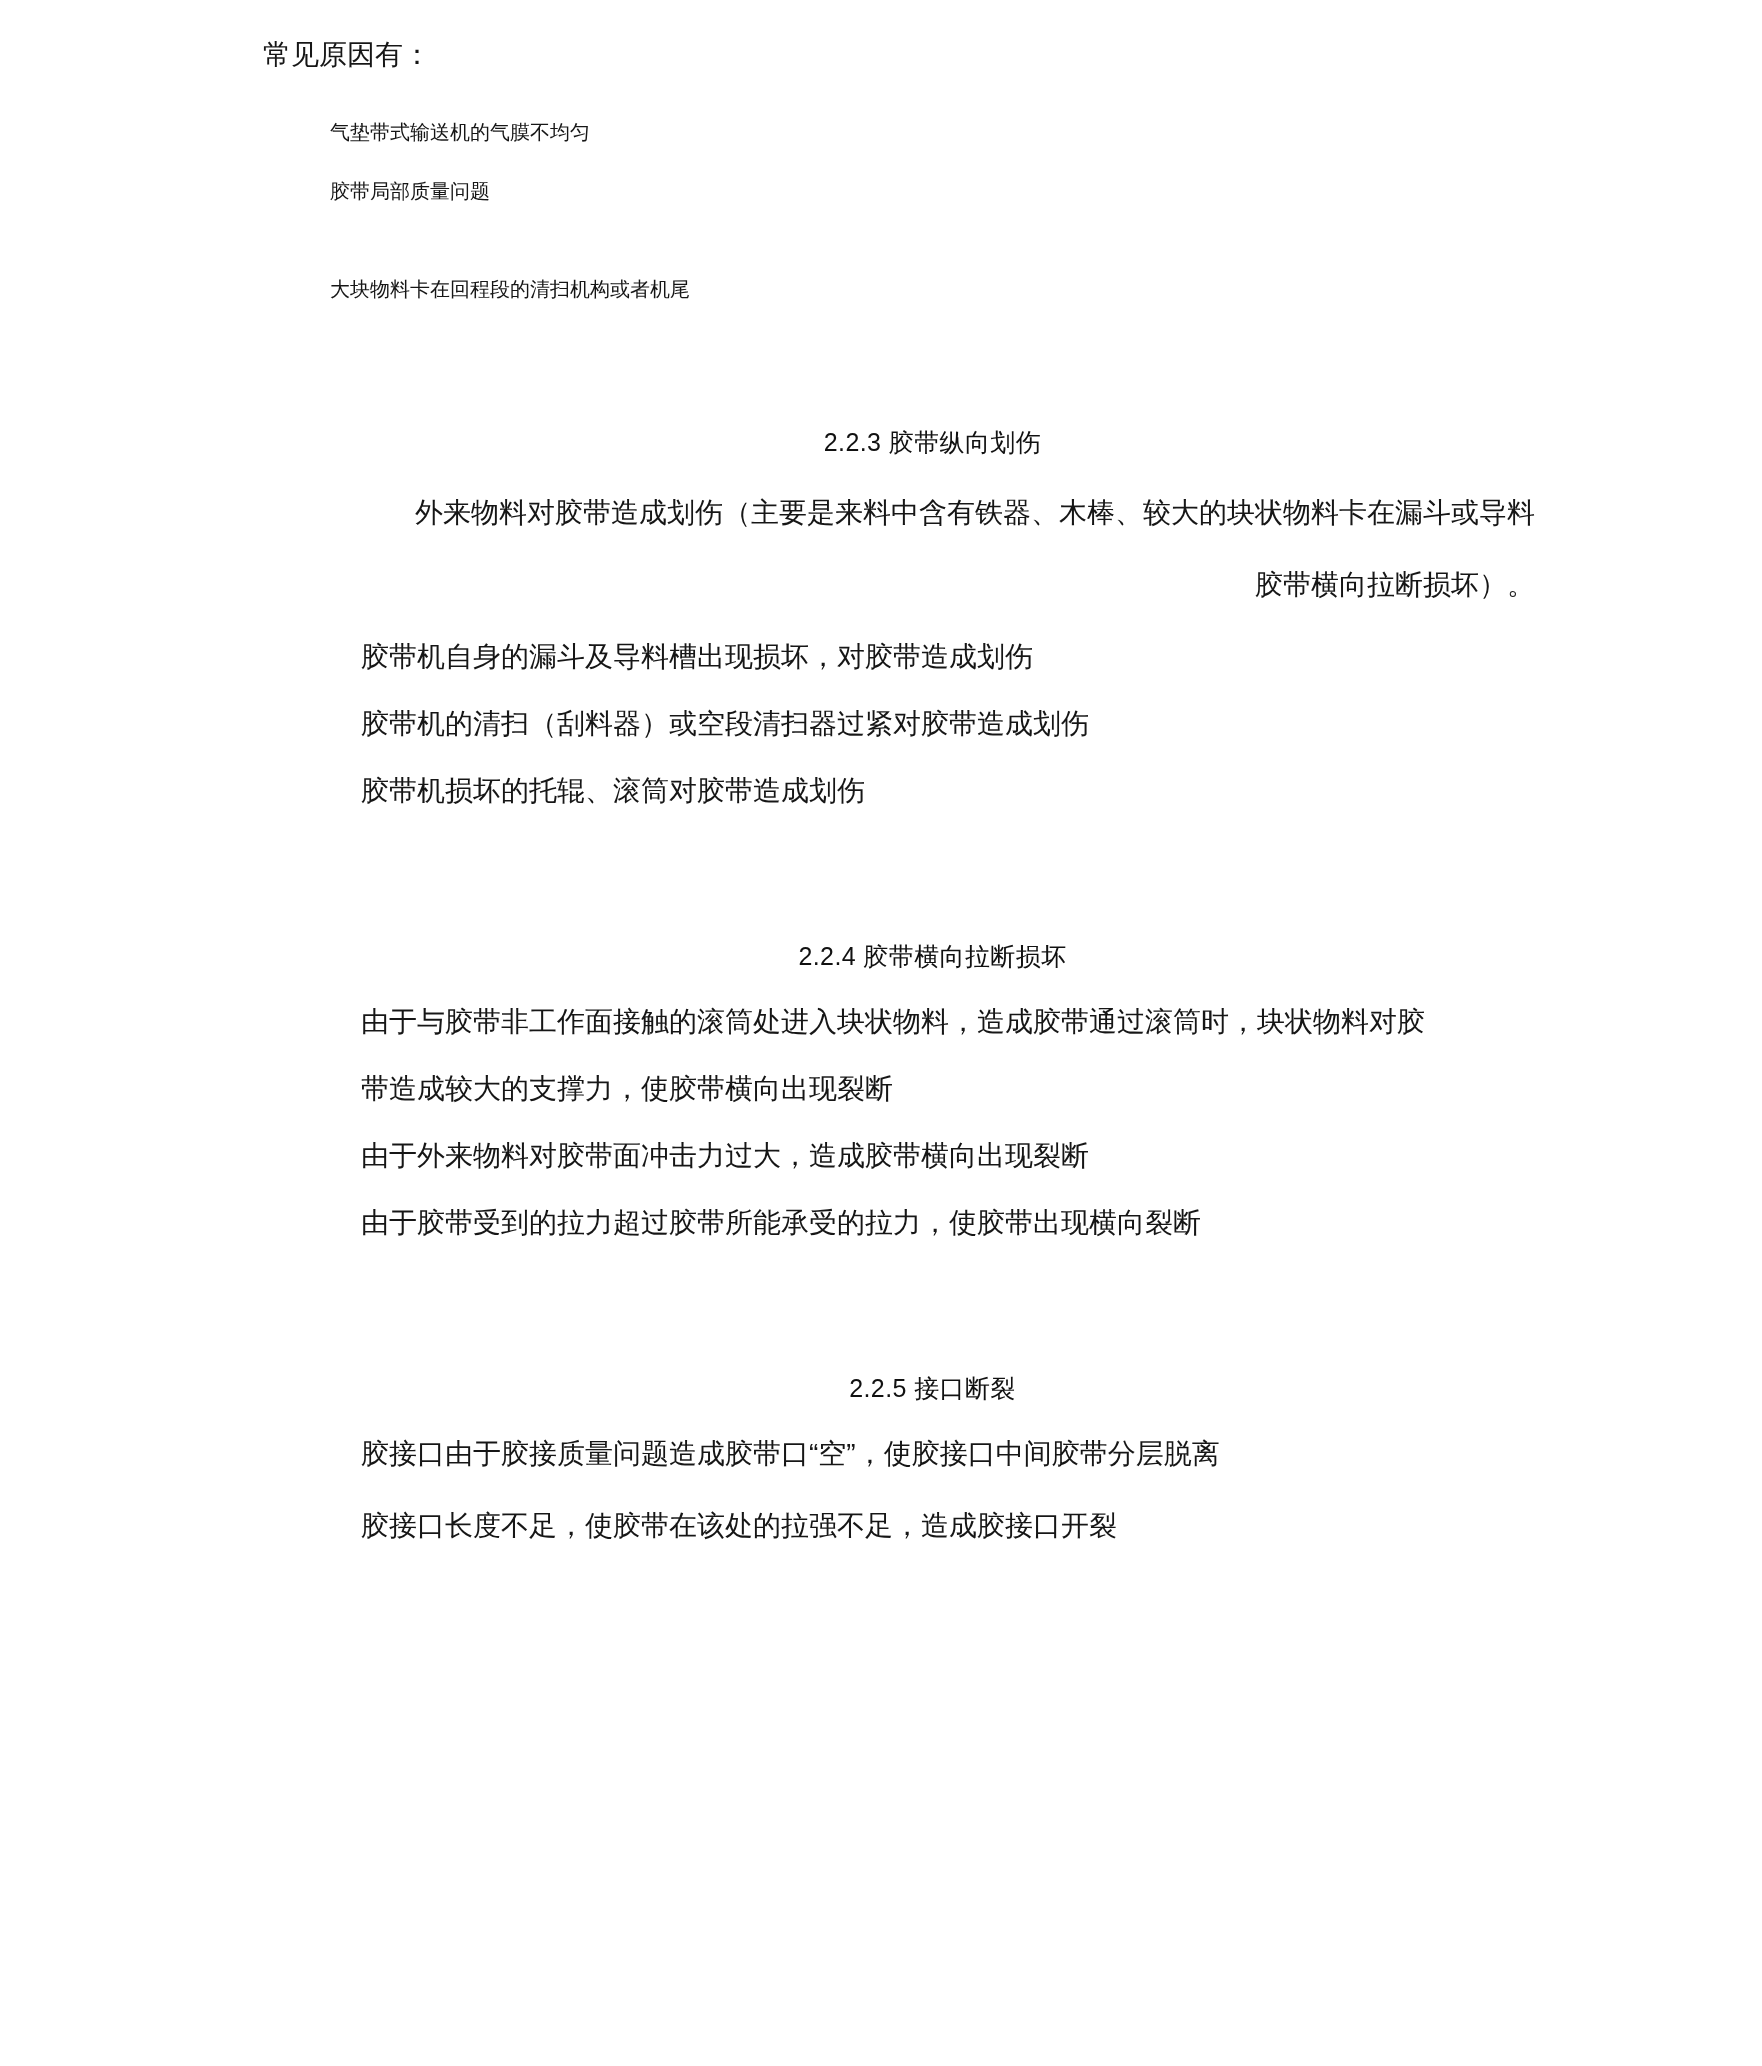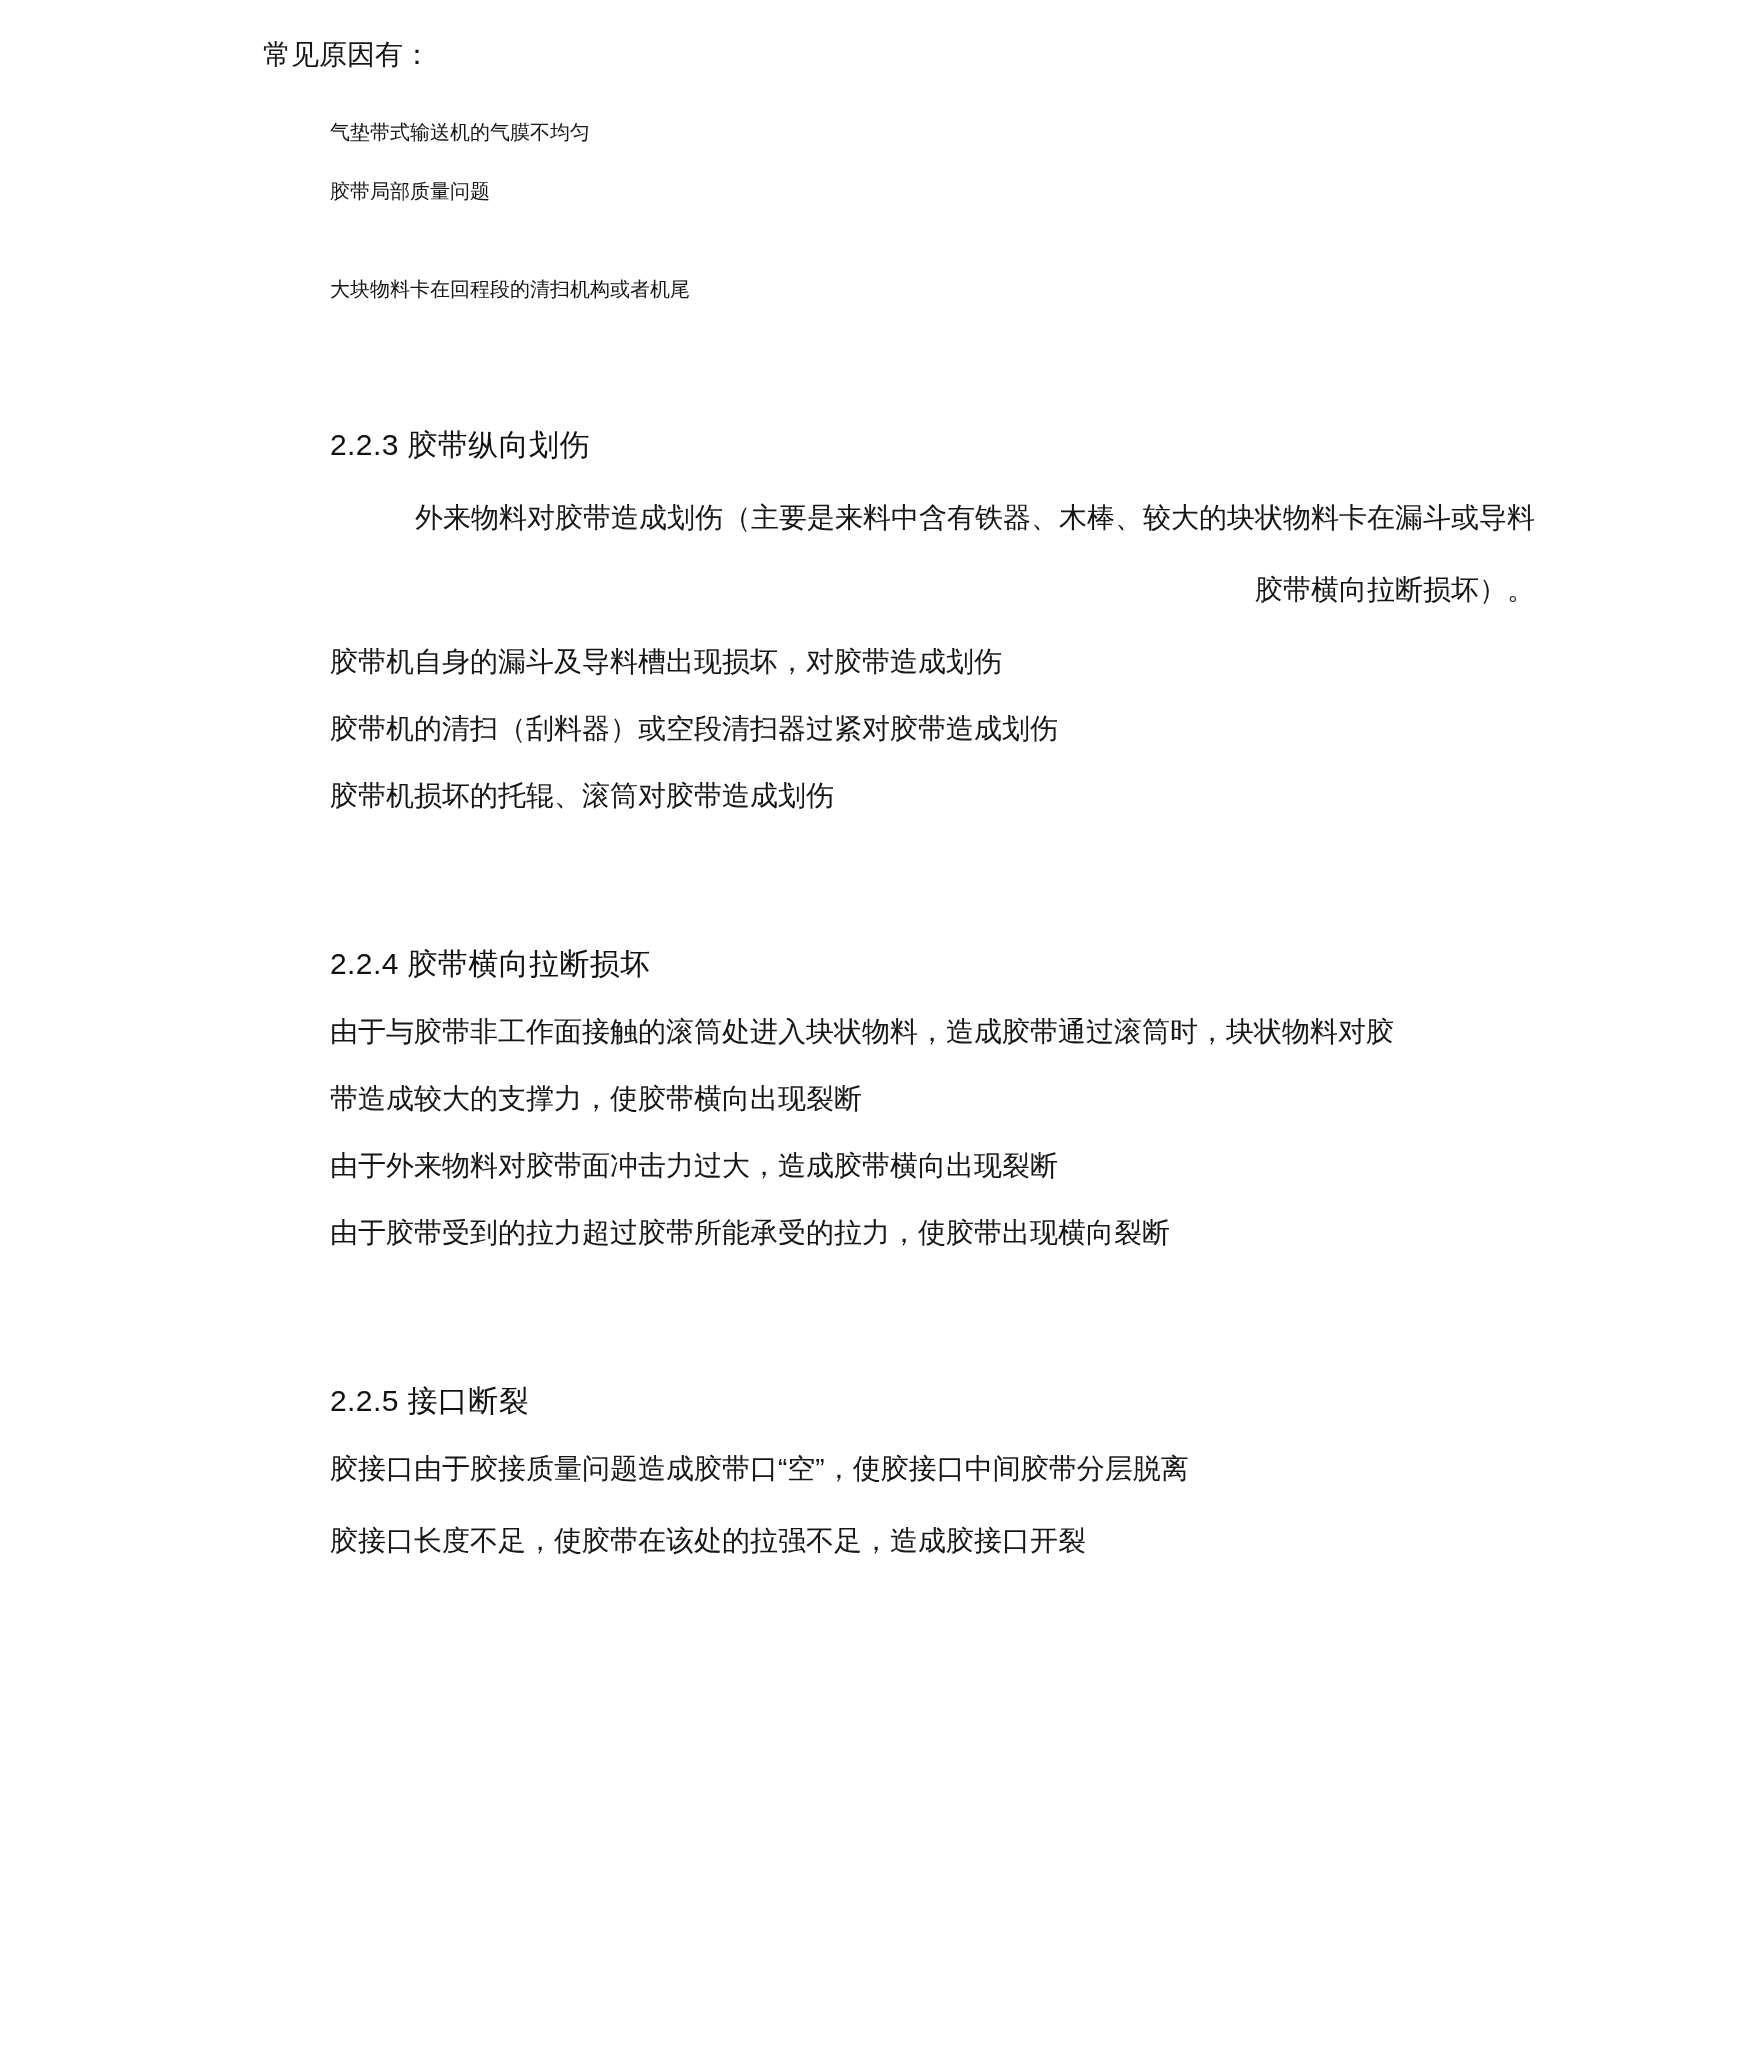--- a/index.html
+++ b/index.html
@@ -38,39 +38,40 @@
     font-size: 20px;
     line-height: 1.0;
     margin: 0;
     padding: 0;
     color: #161616;
     margin-left: 67px;
   }
   .gap-xl { height: 131px; }
 
   .heading {
-    font-size: 30px;
+    font-size: 25px;
     line-height: 1.0;
     color: #111111;
     margin-left: 67px;
     letter-spacing: 0.4px;
+    text-align: center;
   }
 
   .para {
     font-size: 28px;
     line-height: 1.0;
     color: #161616;
     margin: 0;
   }
   .para.hang {
     margin-left: 0;
     text-align: right;
   }
   .para.ind {
-    margin-left: 67px;
+    margin-left: 98px;
   }
   .spacer-55 { height: 39px; }
   .spacer-62 { height: 44px; }
   .spacer-75 { height: 53px; }
   .spacer-195 { height: 139px; }
 </style>
 </head>
 <body>
 
 <div class="page">

